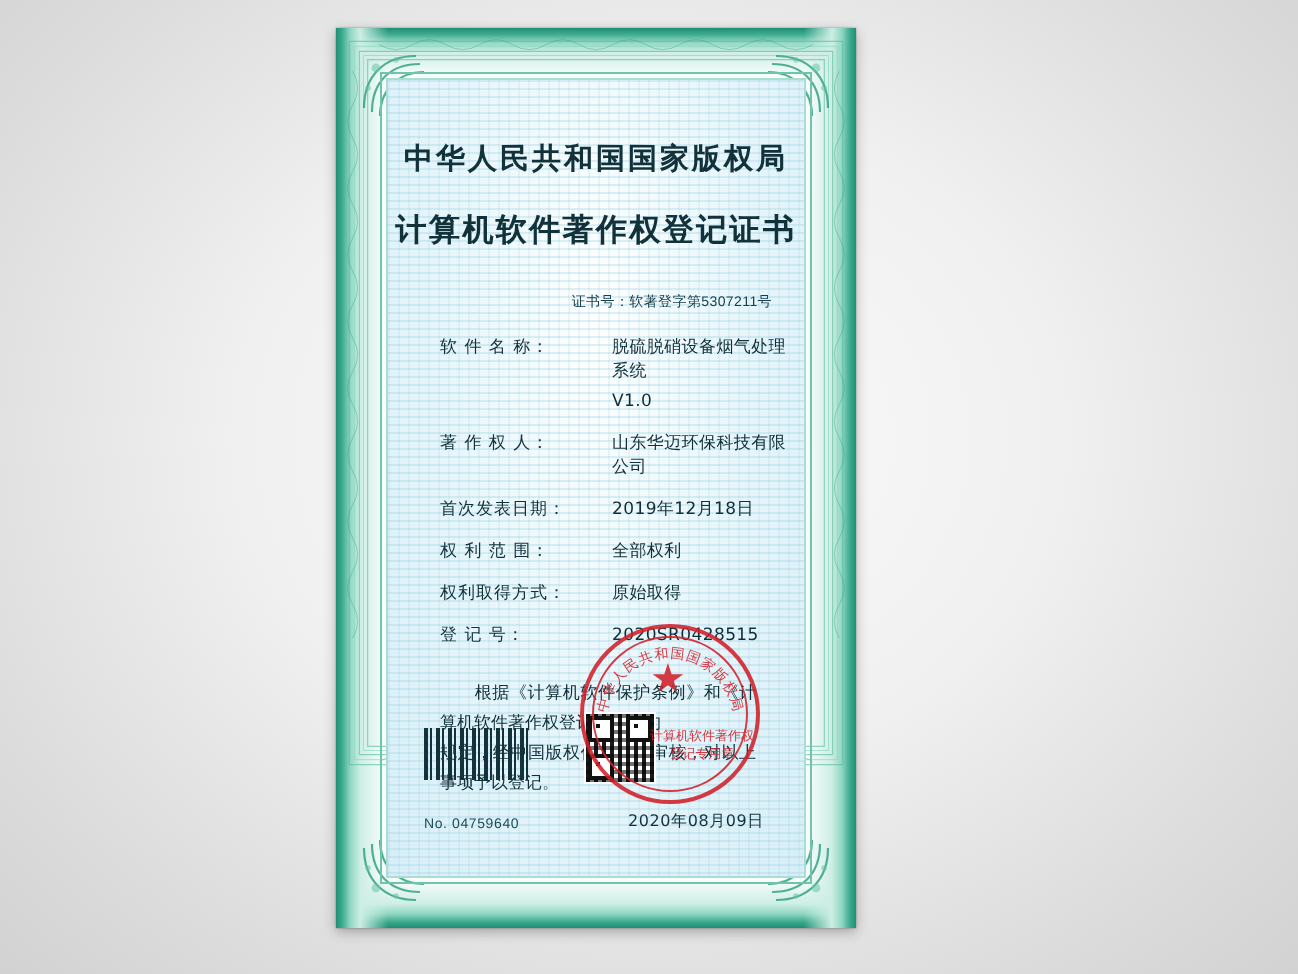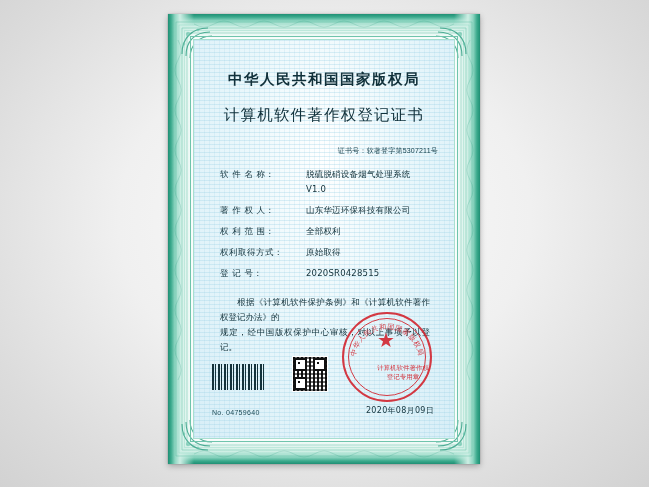--- a/index.html
+++ b/index.html
@@ -12,21 +12,21 @@
     overflow: hidden;
     font-family: "Liberation Sans", sans-serif;
     background: radial-gradient(ellipse at 50% 45%, #fbfbfb 0%, #f0f0f0 45%, #dcdcdc 80%, #d2d2d2 100%);
   }
 
   
   #cert {
     position: absolute;
     left: 168px;
     top: 14px;
-    width: 312px;
+    width: 260px;
     height: 450px;
     background: #ffffff;
     box-shadow: 0 2px 6px rgba(0,0,0,0.28), 0 0 1px rgba(0,0,0,0.35);
     overflow: hidden;
   }
 
   
   .border-outer {
     position: absolute;
     inset: 0;
@@ -104,21 +104,21 @@
     font-size: 14.5px;
     font-weight: bold;
     letter-spacing: 1.5px;
     color: #11313b;
     margin-top: 30px;
   }
   .title2 {
     text-align: center;
     font-family: "DejaVu Sans", sans-serif;
     font-size: 15.5px;
-    font-weight: normal;
+    font-weight: bold;
     letter-spacing: 1.2px;
     color: #11313b;
     margin-top: 16px;
   }
   .cert-no {
     text-align: right;
     font-size: 7px;
     color: #16404c;
     margin-top: 20px;
     padding-right: 16px;
@@ -392,20 +392,24 @@
           <span class="line2">V1.0</span>
         </div>
       </div>
 
       <div class="row">
         <div class="label">著 作 权 人：</div>
         <div class="value">山东华迈环保科技有限公司</div>
       </div>
 
 
+      <div class="row">
+        <div class="label">首次发表日期：</div>
+        <div class="value">2019年12月18日</div>
+      </div>
 
       <div class="row">
         <div class="label">权 利 范 围：</div>
         <div class="value">全部权利</div>
       </div>
 
       <div class="row">
         <div class="label">权利取得方式：</div>
         <div class="value">原始取得</div>
       </div>

